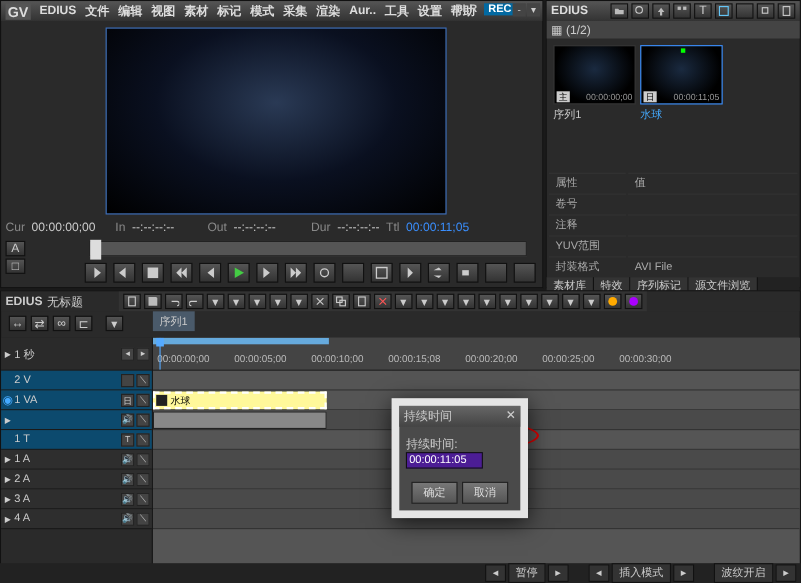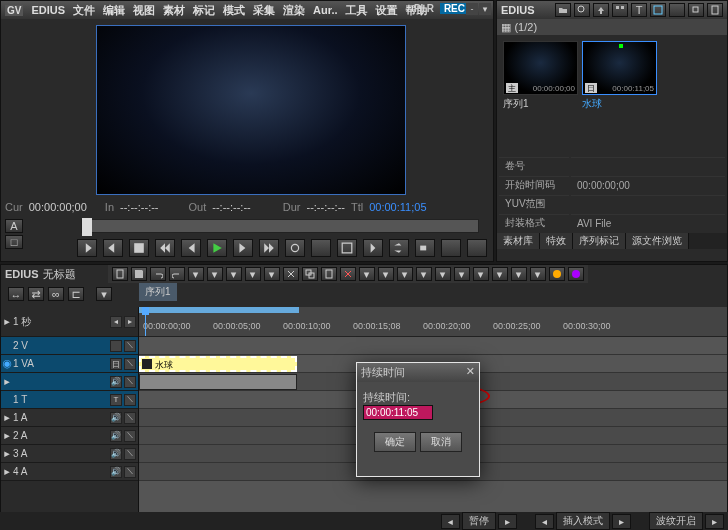--- a/index.html
+++ b/index.html
@@ -52,42 +52,42 @@
 .ruler{height:30px;background:#444;position:relative;border-bottom:1px solid #222}
 .ruler .tick{position:absolute;top:14px;font-size:9px;color:#bbb}
 .playhead{position:absolute;left:0;top:0;width:1px;height:100%;background:#5af}
 .playhead::before{content:"";position:absolute;left:-3px;top:0;width:7px;height:8px;background:#5af}
 .clip{position:absolute;height:16px;background:#5a7a3a;border:1px solid #222}
 .clip.sel{background:#fff89a;border:2px dashed #fff}
 .clip .txt{font-size:9px;color:#000;padding-left:14px}
 .clip .cicon{position:absolute;left:1px;top:1px;width:10px;height:10px;background:#222}
 .status{position:absolute;bottom:0;left:0;width:728px;height:18px;background:#222;display:flex;align-items:center;justify-content:flex-end;gap:2px;padding:0 4px}
 .sbtn{background:#333;border:1px solid #111;padding:1px 6px;font-size:10px;cursor:pointer}
-.dialog{position:absolute;left:356px;top:362px;width:124px;background:#4a4a4a;border:1px solid #e5e5e5;z-index:100;box-shadow:0 4px 20px rgba(0,0,0,.7)}
+.dialog{position:absolute;left:356px;top:362px;width:124px;background:#4a4a4a;border:7px solid #e5e5e5;z-index:100;box-shadow:0 4px 20px rgba(0,0,0,.7)}
 .dialog .dtitle{background:linear-gradient(#666,#444);padding:2px 4px;display:flex;justify-content:space-between}
 .dialog .dbody{padding:8px 6px}
-.dialog input{width:70px;background:#be185d;border:1px solid #111;color:#fff;font-size:10px;padding:1px 2px}
-.dialog .dbtns{display:flex;gap:4px;justify-content:center;padding:4px 0 24px 0}
+.dialog input{width:70px;background:#4c1d95;border:1px solid #111;color:#fff;font-size:10px;padding:1px 2px}
+.dialog .dbtns{display:flex;gap:4px;justify-content:center;padding:4px 0 6px 0}
 .dialog button{background:linear-gradient(#777,#555);border:1px solid #222;padding:2px 10px;cursor:pointer;color:#ddd;font-size:10px}
 .highlight{position:absolute;left:356px;top:382px;width:134px;height:28px;border:2px solid #d00;border-radius:50%;z-index:99;pointer-events:none}
 .plrrec{position:absolute;right:24px;top:2px;display:flex;gap:2px}
 .plrrec span{font-size:10px;font-weight:bold;padding:0 4px}
 .rec{background:#0369a1;color:#fff}
 .winctl{position:absolute;right:2px;top:2px;display:flex;gap:1px}
 .winctl span{width:12px;height:12px;background:#444;text-align:center;font-size:9px;cursor:pointer;line-height:12px}
 .modebar{position:absolute;left:5px;top:20px;width:125px;height:22px;display:flex;gap:4px;padding:2px}
 .sel-left{position:absolute;left:4px;top:218px;display:flex;flex-direction:column;gap:2px}
 .sel-left .ico{width:18px;height:14px}
 </style>
 </head>
 <body>
 
 <div class="top-left panel">
   <div class="titlebar">
-    <span style="background:#555;padding:0 2px;font-size:10px">GV</span>
+    <span style="background:#555;padding:0 2px;font-size:13px">GV</span>
     <span>EDIUS</span>
     <span class="menu-item">文件</span>
     <span class="menu-item">编辑</span>
     <span class="menu-item">视图</span>
     <span class="menu-item">素材</span>
     <span class="menu-item">标记</span>
     <span class="menu-item">模式</span>
     <span class="menu-item">采集</span>
     <span class="menu-item">渲染</span>
     <span class="menu-item">Aur..</span>
@@ -272,27 +272,31 @@
       <div class="img">
           <div class="dot"></div>
           <div class="icon">日</div>
           <div class="tc">00:00:11;05</div>
         </div>
       <div class="name">水球</div>
     </div>
   </div>
   <table class="prop-table">
     <tbody>
+        <tr>
+          <td>属性</td>
+          <td>值</td>
+        </tr>
     <tr>
           <td>卷号</td>
           <td></td>
         </tr>
     <tr>
-          <td>开始时间码</td>
-          <td>00:00:00;00</td>
+          <td>注释</td>
+          <td></td>
         </tr>
     <tr>
           <td>YUV范围</td>
           <td></td>
         </tr>
     <tr>
           <td>封装格式</td>
           <td>AVI File</td>
         </tr>
   </tbody>

